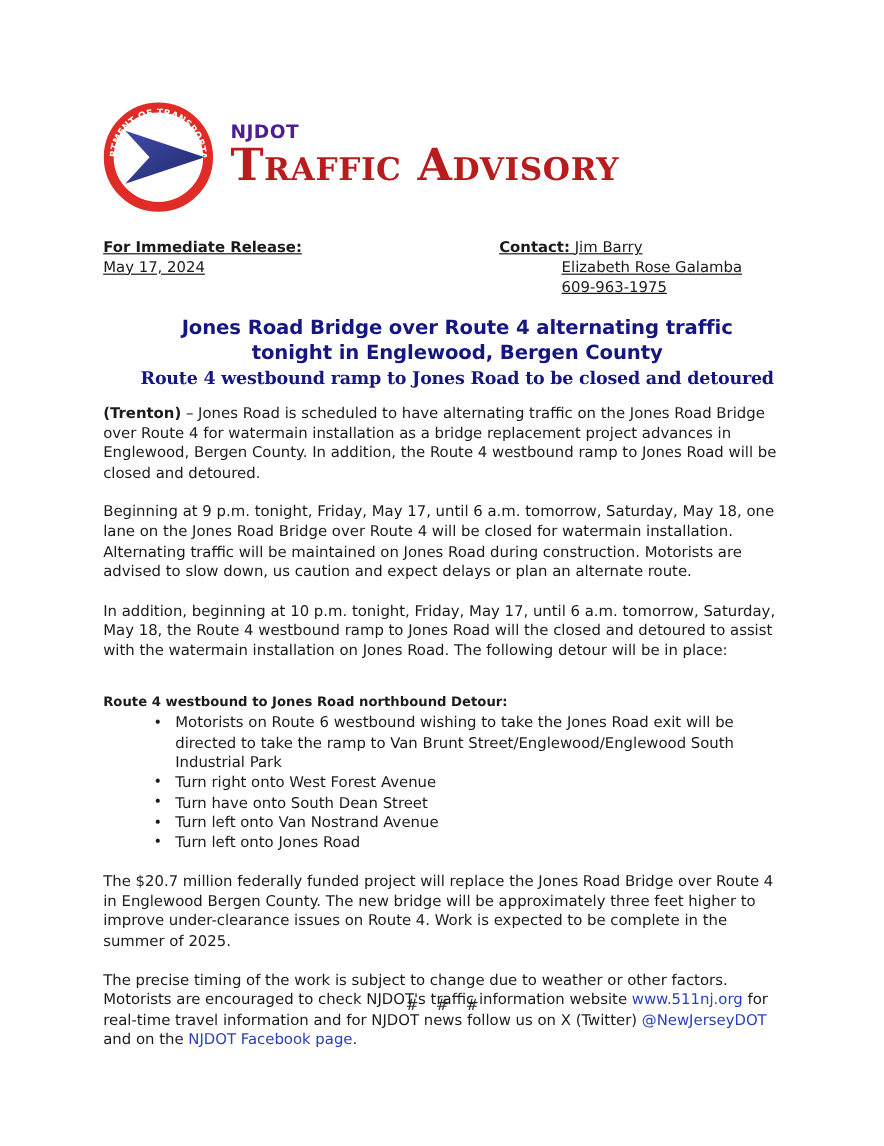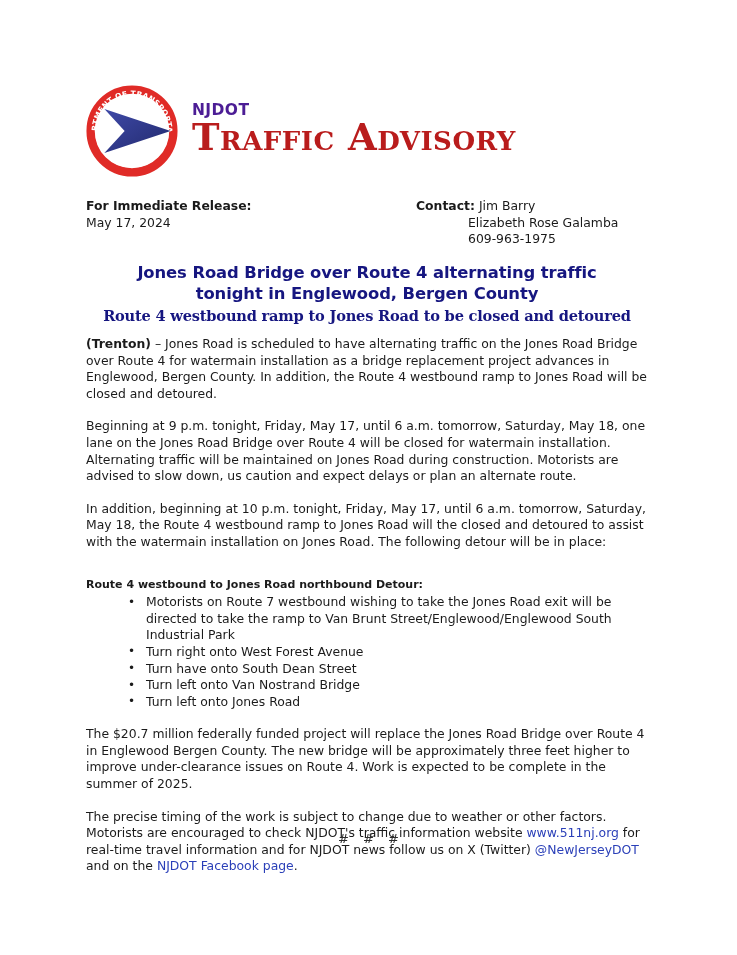--- a/index.html
+++ b/index.html
@@ -70,27 +70,27 @@
     left: 86px;
     top: 198px;
     width: 566px;
     font-size: 12.4px;
     line-height: 16.5px;
   }
   .meta-row { display: flex; }
   .meta-left { width: 330px; flex: 0 0 330px; }
   .meta-right { flex: 1 1 auto; }
   .meta b { font-weight: bold; }
-  .meta-line { white-space: nowrap; }
+  .meta-line { white-space: nowrap; text-decoration: underline; }
   .contact-indent { padding-left: 52px; }
 
   
   .headline {
     position: absolute;
-    left: 84px;
+    left: 98px;
     top: 263px;
     width: 566px;
     text-align: center;
     color: #161680;
   }
   .headline-main {
     font-family: "DejaVu Sans", sans-serif;
     font-weight: bold;
     font-size: 16.4px;
     line-height: 20.5px;
@@ -226,24 +226,24 @@
 
     <p><b>(Trenton)</b><span> – Jones Road is scheduled to have alternating traffic on the Jones Road Bridge over Route 4 for watermain installation as a bridge replacement project advances in Englewood, Bergen County. In addition, the Route 4 westbound ramp to Jones Road will be closed and detoured.</span></p>
 
     <p>Beginning at 9 p.m. tonight, Friday, May 17, until 6 a.m. tomorrow, Saturday, May 18, one lane on the Jones Road Bridge over Route 4 will be closed for watermain installation. Alternating traffic will be maintained on Jones Road during construction. Motorists are advised to slow down, us caution and expect delays or plan an alternate route.</p>
 
     <p class="tight">In addition, beginning at 10 p.m. tonight, Friday, May 17, until 6 a.m. tomorrow, Saturday, May 18, the Route 4 westbound ramp to Jones Road will the closed and detoured to assist with the watermain installation on Jones Road. The following detour will be in place:</p>
 
     <div class="detour-heading">Route 4 westbound to Jones Road northbound Detour:</div>
 
     <ul class="detour">
-      <li>Motorists on Route 7 westbound wishing to take the Jones Road exit will be directed to take the ramp to Van Brunt Street/Englewood/Englewood South Industrial Park</li>
+      <li>Motorists on Route 6 westbound wishing to take the Jones Road exit will be directed to take the ramp to Van Brunt Street/Englewood/Englewood South Industrial Park</li>
       <li>Turn right onto West Forest Avenue</li>
       <li>Turn have onto South Dean Street</li>
-      <li>Turn left onto Van Nostrand Bridge</li>
+      <li>Turn left onto Van Nostrand Avenue</li>
       <li>Turn left onto Jones Road</li>
     </ul>
 
     <p>The $20.7 million federally funded project will replace the Jones Road Bridge over Route 4 in Englewood Bergen County. The new bridge will be approximately three feet higher to improve under-clearance issues on Route 4. Work is expected to be complete in the summer of 2025.</p>
 
     <p><span>The precise timing of the work is subject to change due to weather or other factors. Motorists are encouraged to check NJDOT's traffic information website </span><a class="link" href="#">www.511nj.org</a><span> for real-time travel information and for NJDOT news follow us on X (Twitter) </span><a class="link" href="#">@NewJerseyDOT</a><span> and on the </span><a class="link" href="#">NJDOT Facebook page</a><span>.</span></p>
 
   </div>
 
   <div class="endmark"># # #</div>

